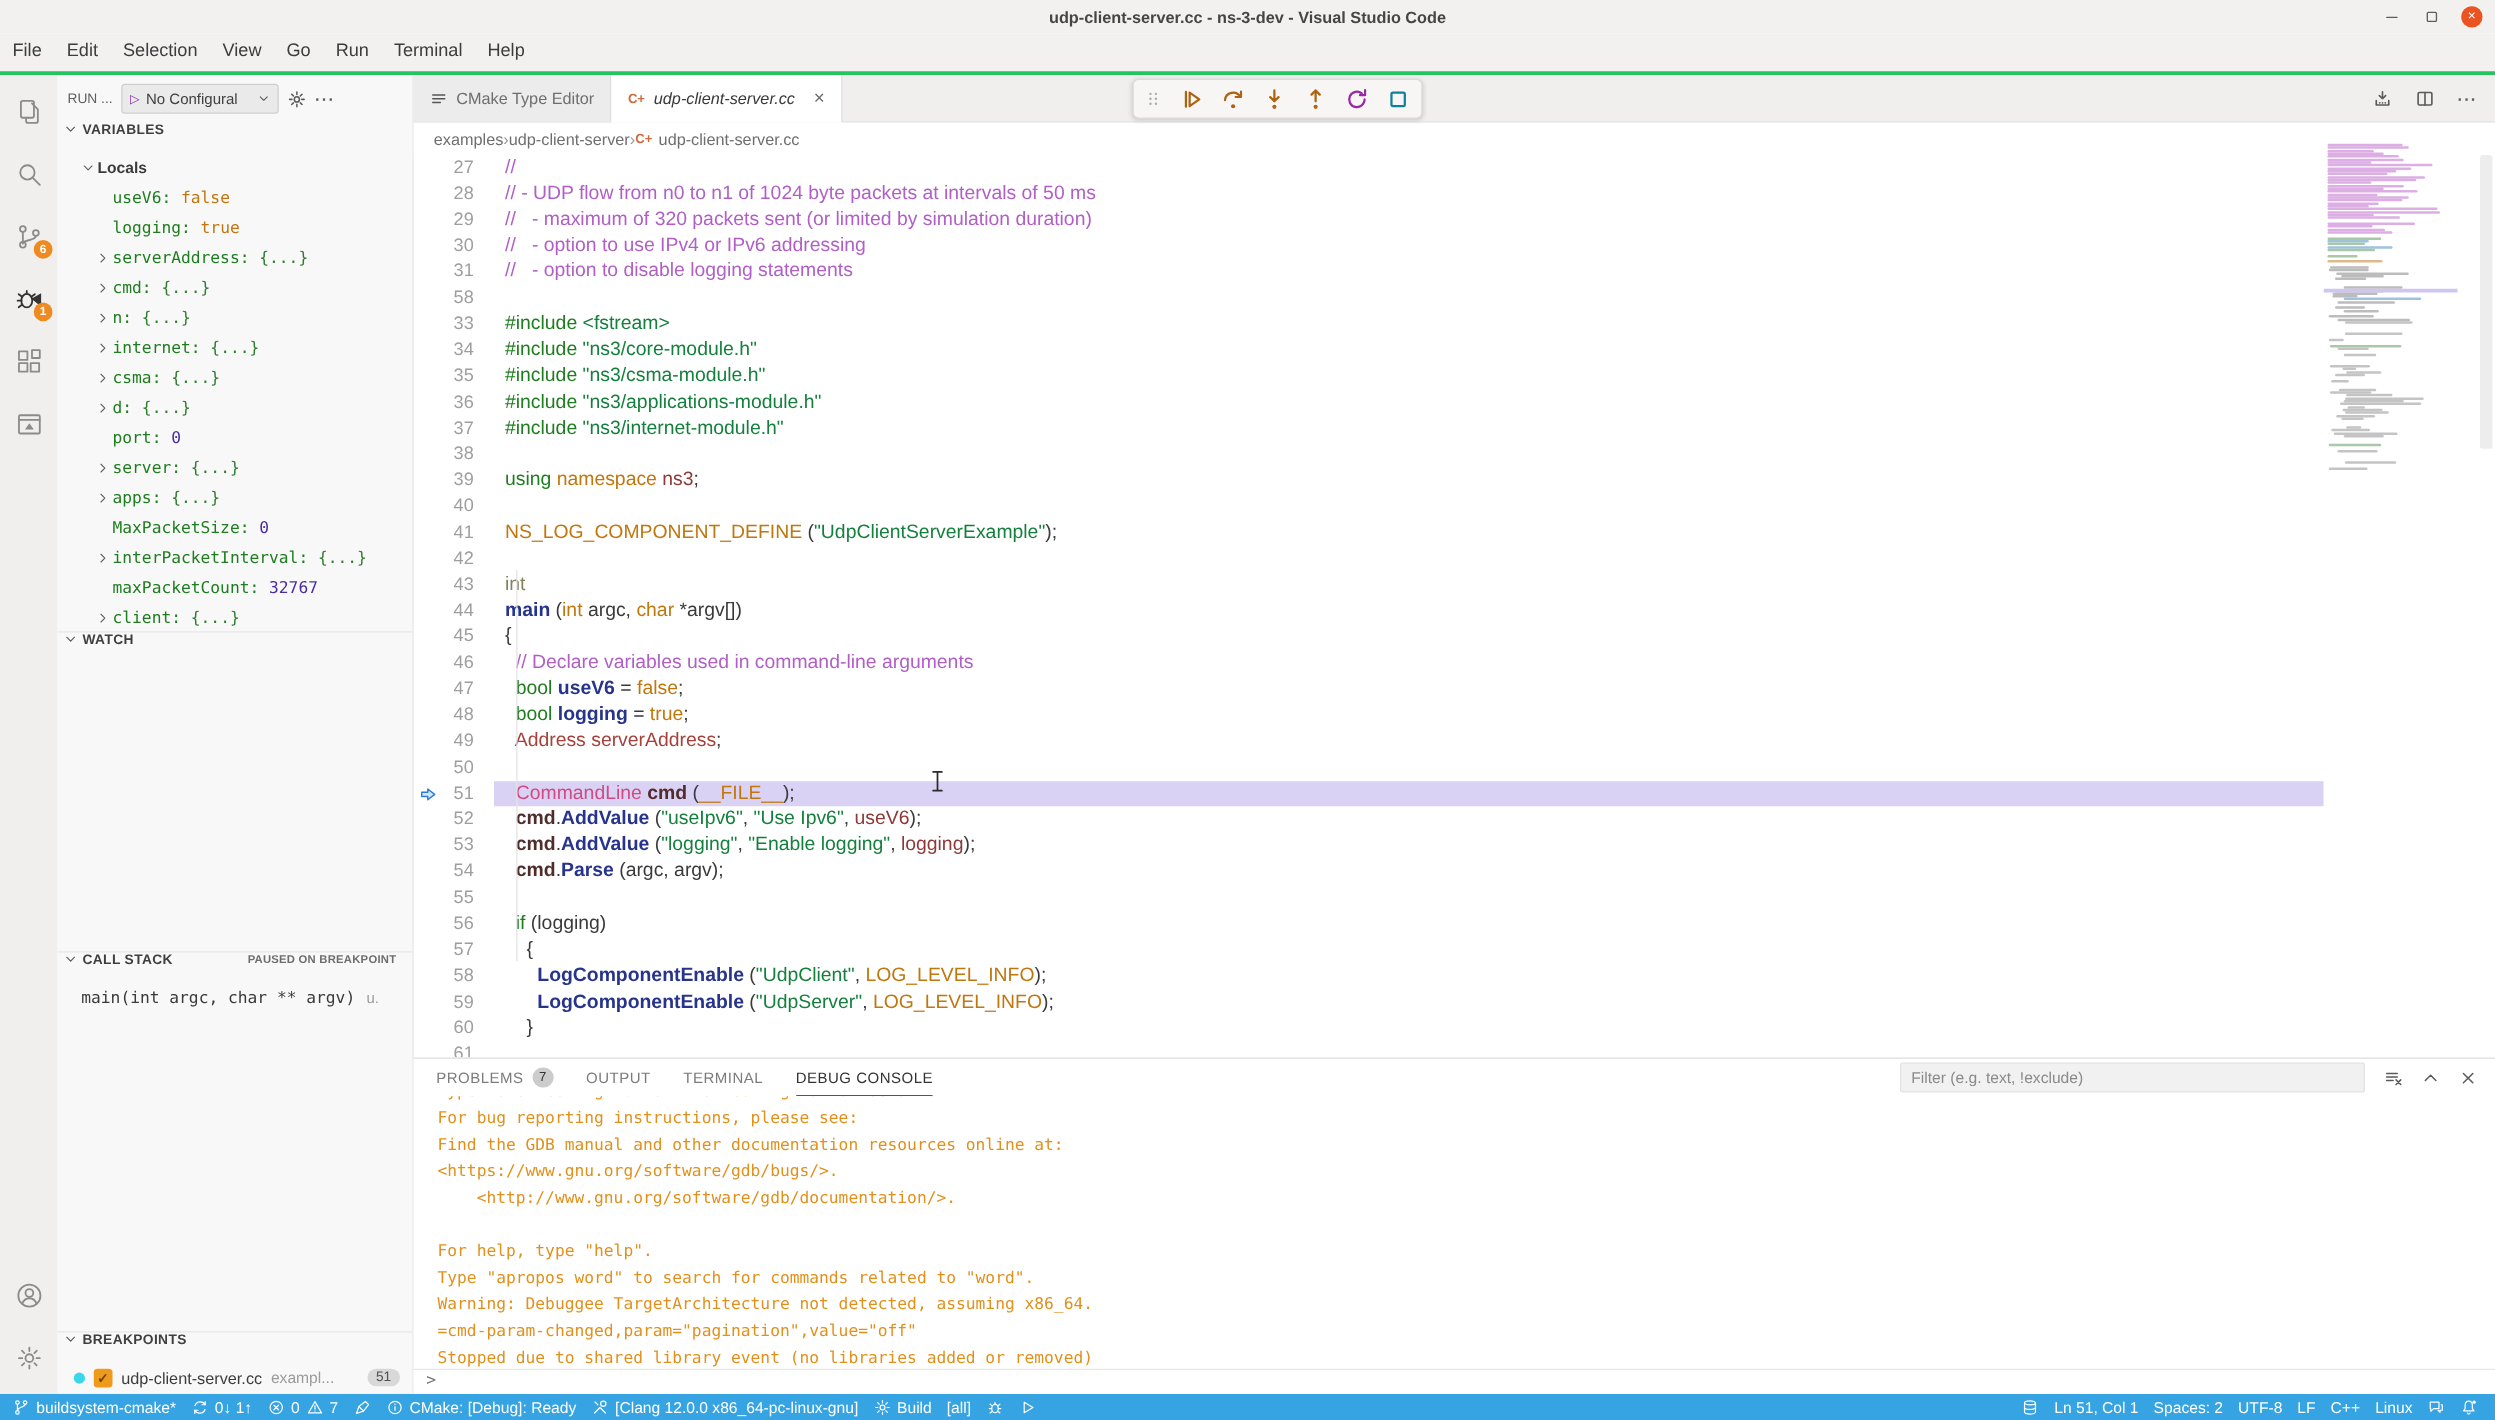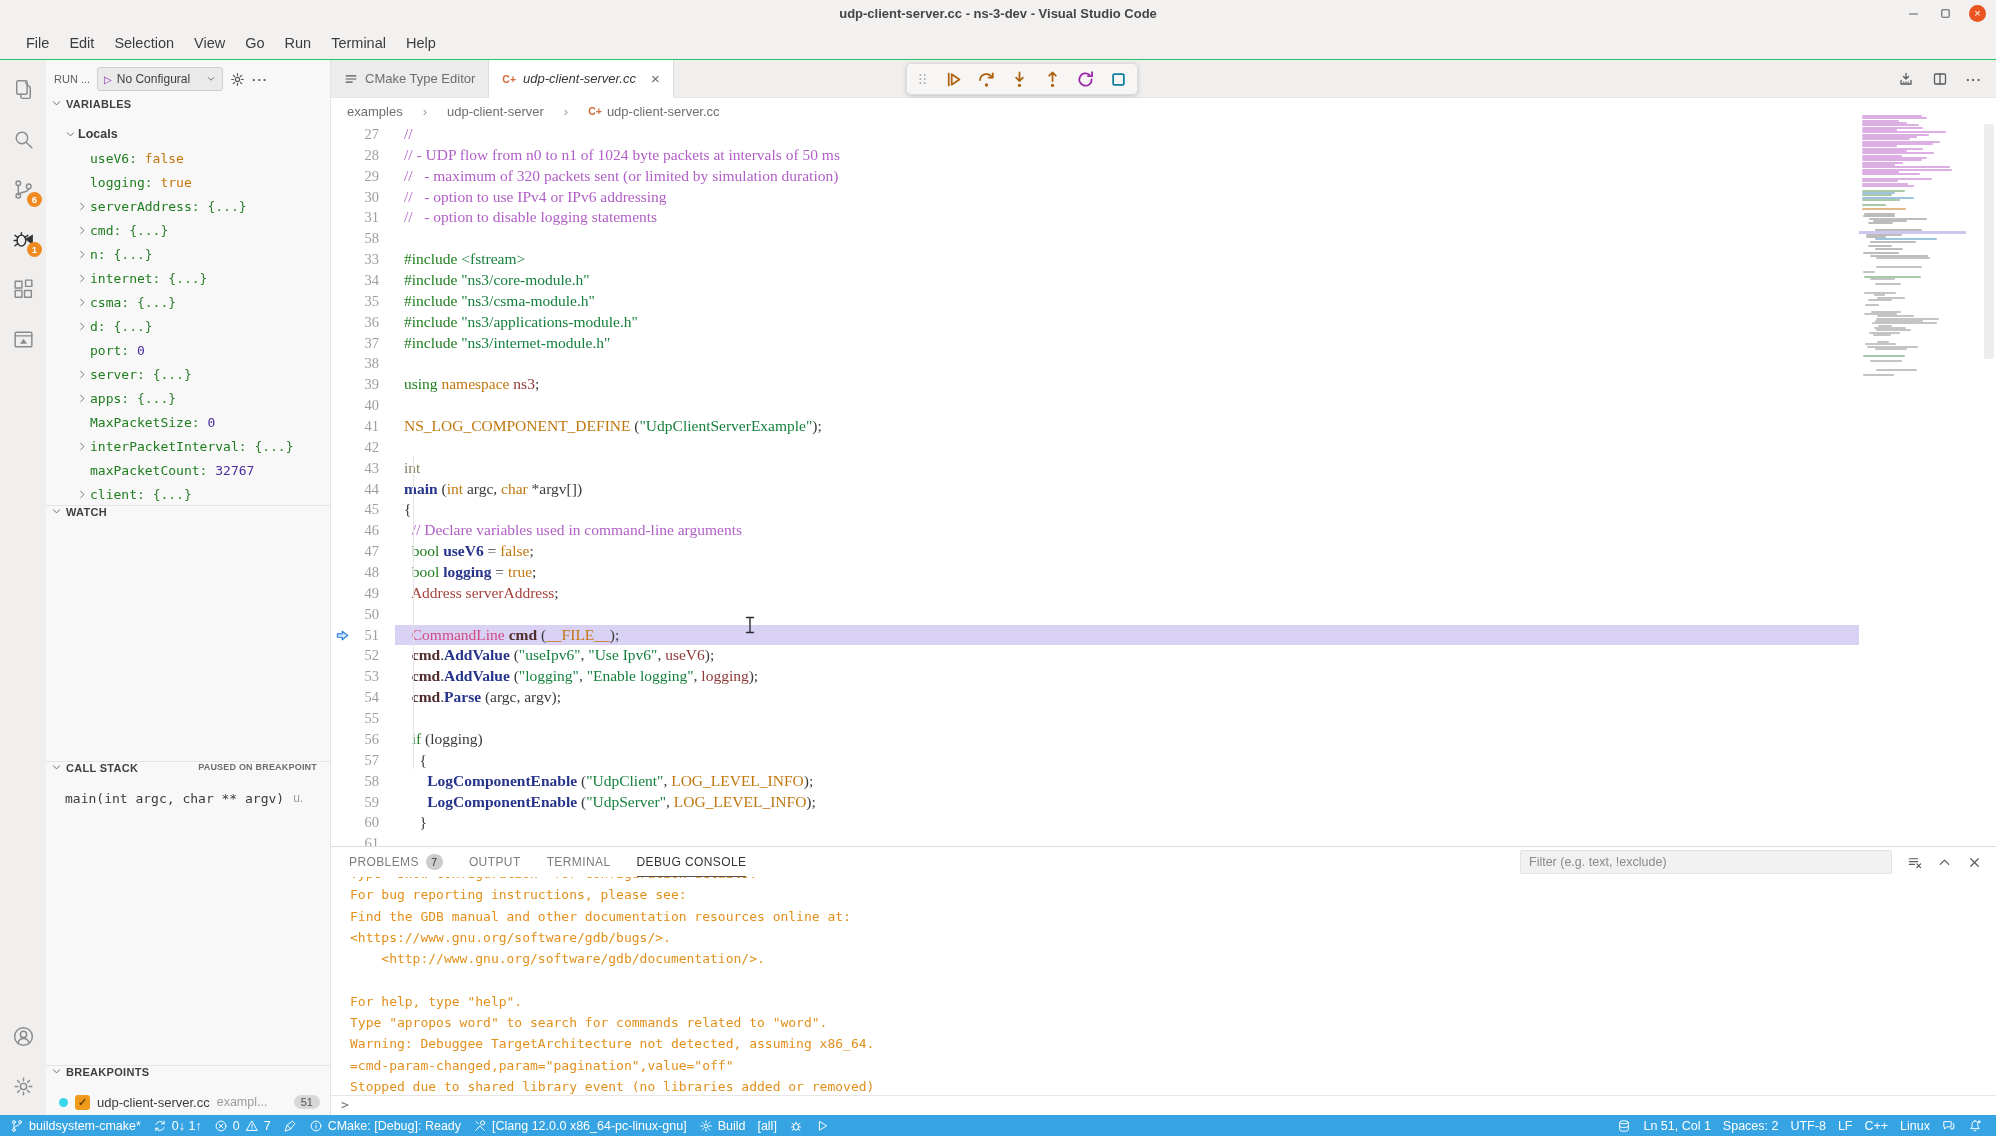--- a/index.html
+++ b/index.html
@@ -10,21 +10,21 @@
 
   
   .titlebar{height:27px;background:#f3f1f0;position:relative}
   .wtitle{position:absolute;left:0;right:0;top:0;text-align:center;line-height:27px;font-size:13px;font-weight:700;color:#454545}
   .wcontrols{position:absolute;right:10px;top:0;height:27px;display:flex;align-items:center;gap:16px;z-index:5}
   .wc{width:16px;height:16px;display:flex;align-items:center;justify-content:center;color:#5c5c5c}
   .wc svg{width:13px;height:13px}
   .wc.close{background:#e95420;border-radius:50%;color:#fff;width:17px;height:17px;font-size:11px;line-height:17px}
 
   
-  .menubar{height:33px;background:#f3f1f0;display:flex;align-items:flex-end;padding-left:16px;border-bottom:1px solid #22c55e}
+  .menubar{height:33px;background:#f3f1f0;display:flex;align-items:flex-end;padding-left:0;border-bottom:3px solid #22c55e}
   .menu-item{padding:0 10px;font-size:14.5px;color:#3c3c3c;line-height:32px}
 
   .main{display:flex;height:1055px}
 
   
   .activitybar{width:46px;background:#f0efee;display:flex;flex-direction:column;align-items:center;padding-top:4px}
   .act-item{width:46px;height:50px;display:flex;align-items:center;justify-content:center;color:#8b8b8b;position:relative}
   .act-item.active{color:#333}
   .act-item svg{width:25px;height:25px;stroke-width:1.4}
   .act-badge{position:absolute;right:4px;bottom:7px;background:#ee8a20;color:#fff;font-size:9.5px;font-weight:700;border-radius:9px;min-width:15px;height:15px;line-height:15px;text-align:center;padding:0 2px}
@@ -78,25 +78,25 @@
   .editor-actions{position:absolute;right:14px;top:0;height:38px;display:flex;align-items:center;gap:18px;color:#5e5e5e}
   .editor-actions .icobtn svg{width:16px;height:16px}
   .debug-toolbar{position:absolute;left:575px;top:3px;height:32px;background:#f7f6f5;border:1px solid #dcdcdc;border-radius:5px;box-shadow:0 1px 4px rgba(0,0,0,.18);display:flex;align-items:center;padding:0 9px;gap:14px;z-index:40}
   .dt-grip{color:#ababab}
   .dt-grip svg{width:14px;height:16px}
   .dt-grip svg circle{fill:currentColor;stroke:none}
   .dt-btn svg{width:19px;height:19px;stroke-width:1.5}
   .dt-continue,.dt-step-over,.dt-step-into,.dt-step-out{color:#ad6310}
   .dt-restart{color:#9a27a8}
   .dt-stop{color:#0e7f9e}
-  .breadcrumbs{height:26px;display:flex;align-items:center;padding-left:16px;font-size:13px;color:#6f6f6f;gap:20px;background:#fff}
+  .breadcrumbs{height:26px;display:flex;align-items:center;padding-left:16px;font-size:13px;color:#6f6f6f;gap:0;background:#fff}
   .crumb-sep{color:#9a9a9a}
   .crumb{display:flex;align-items:center;gap:5px}
 
-  .codearea{position:absolute;top:64px;left:0;right:137px;bottom:269px;overflow:hidden;font-family:Liberation Serif, serif;font-size:15.5px}
+  .codearea{position:absolute;top:64px;left:0;right:137px;bottom:269px;overflow:hidden;font-family:Liberation Sans, sans-serif;font-size:15.5px}
   .code-line{height:20.86px;display:flex;white-space:pre;line-height:20.86px}
   .code-line.hl{background:linear-gradient(to right,transparent 64px,#d9d2f4 64px)}
   .glyph{width:22px;flex:none;display:flex;align-items:center;justify-content:center}
   .glyph svg{width:15px;height:15px}
   .glyph svg path{fill:#cfe6ff;stroke:#2e7cd6;stroke-width:1.2}
   .lnum{width:26px;flex:none;text-align:right;color:#9e9e9e;font-size:14.5px}
   .ltext{padding-left:25px}
   .tc{color:#b15fc6}.tg{color:#1e7d1e}.ts{color:#15803d}.to{color:#c0770e}
   .tf{color:#27348b;font-weight:700}.tm{color:#8d3937}.tr{color:#d14a83}
   .ta{color:#a5403b}.tk{color:#512c2c;font-weight:700}.tp{color:#3a3a3a}.ty{color:#85815f}

